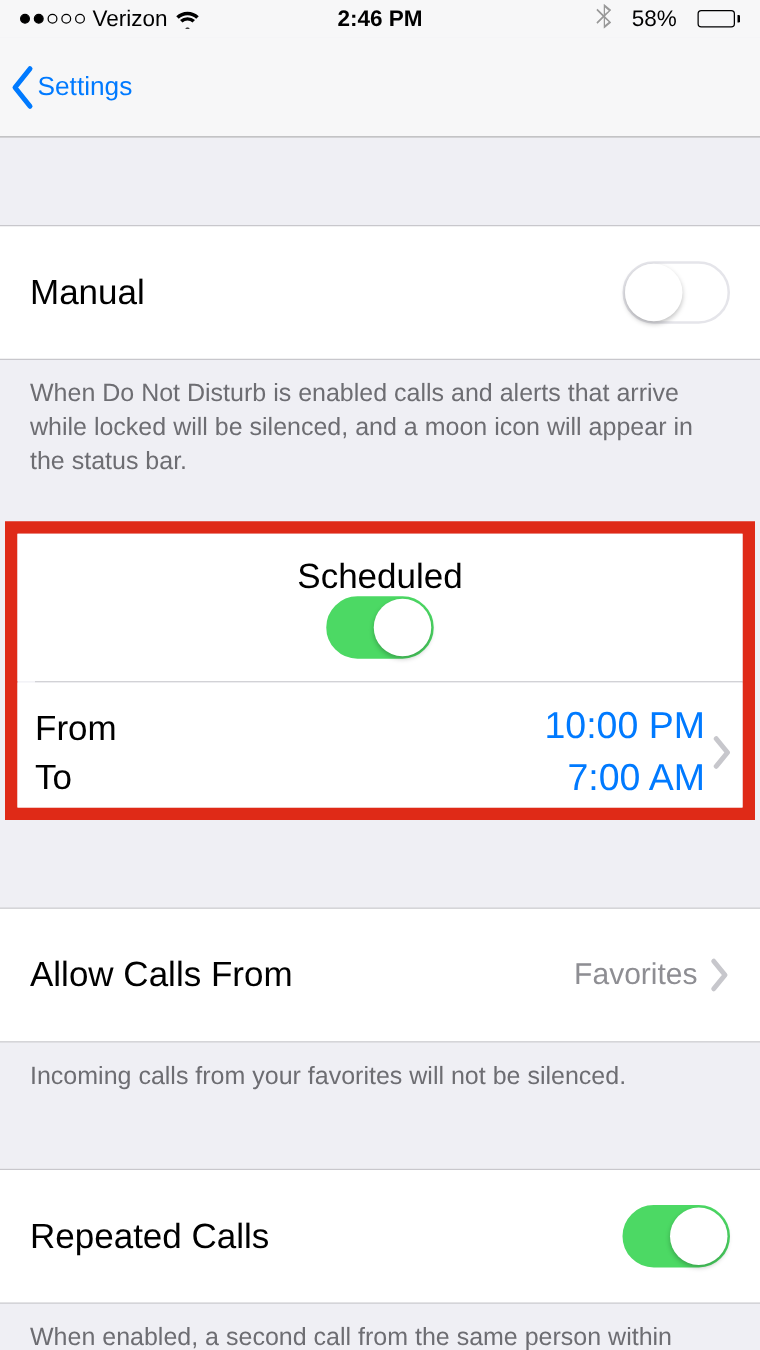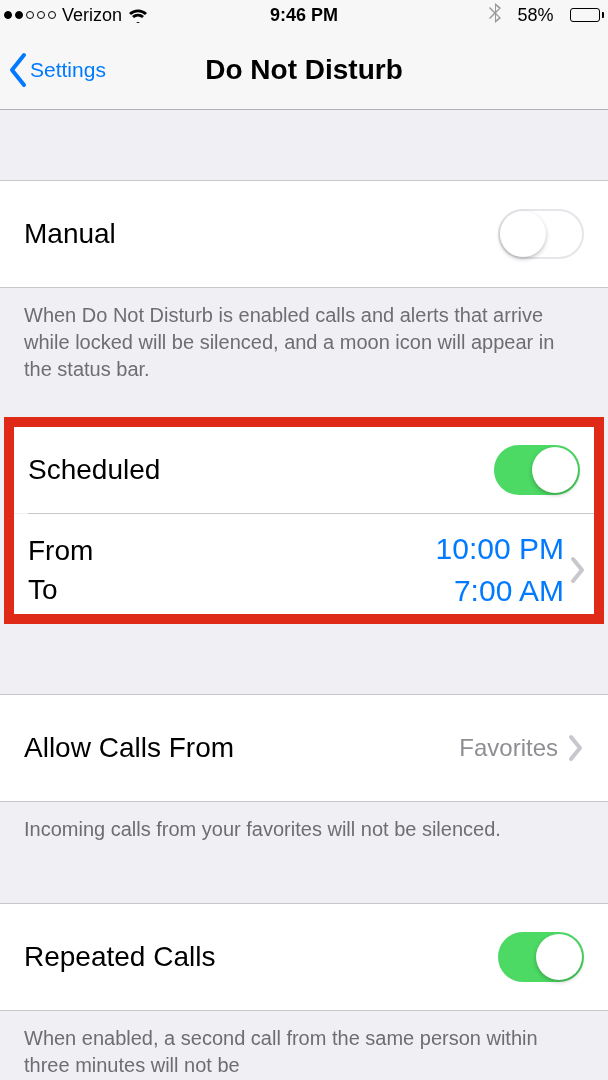--- a/index.html
+++ b/index.html
@@ -11,21 +11,21 @@
     overflow: hidden;
   }
 
   
   .status-bar {
     height: 30px;
     background: #f7f7f8;
     display: flex;
     align-items: center;
     justify-content: space-between;
-    padding: 0 4px;
+    padding: 0 16px;
     font-size: 18px;
   }
   .status-left { display: flex; align-items: center; gap: 6px; }
   .dots { display: flex; gap: 3px; align-items: center; }
   .dot { width: 8px; height: 8px; border-radius: 50%; border: 1.5px solid #000; }
   .dot.fill { background: #000; }
   .wifi-icon svg { display: block; }
   .status-center { font-weight: 600; position: absolute; left: 50%; transform: translateX(-50%); }
   .status-right { display: flex; align-items: center; gap: 16px; justify-content: space-between; }
   .bt-icon { color: #999; }
@@ -92,21 +92,21 @@
   .switch.on .knob { right: 0; }
 
   
   .highlight-wrap {
     border: 10px solid #df2a17;
     margin: 34px 4px 0 4px;
   }
   .inner-cell {
     background: #fff;
     padding: 18px 14px;
-    display: flex; align-items: center; justify-content: space-between;
+    display: flex; align-items: center; justify-content: space-between; flex-direction: column;
   }
   .divider { height: 1px; background: #c8c7cc; margin-left: 14px; }
   .from-to {
     background: #fff;
     padding: 14px 8px 2px 14px;
     display: flex; align-items: center;
   }
   .ft-labels { flex: 0 0 auto; font-size: 28px; line-height: 1.4; }
   .ft-values { flex: 1; text-align: right; font-size: 30px; color: #007aff; line-height: 1.4; padding-right: 6px; }
   .chevron { color: #c7c7cc; }
@@ -132,21 +132,21 @@
         <span class="dot"></span>
         <span class="dot"></span>
     </span>
     <span>Verizon</span>
     <span class="wifi-icon">
       <svg width="20" height="15" viewBox="0 0 20 15">
           <path d="M10 14 a2 2 0 1 0 0.001 0 M4 8 a9 9 0 0 1 12 0 l-2 2 a6 6 0 0 0 -8 0 z M1 5 a13 13 0 0 1 18 0 l-2 2 a10 10 0 0 0 -14 0 z" fill="#000"></path>
         </svg>
     </span>
   </div>
-  <div class="status-center">9:46 PM</div>
+  <div class="status-center">2:46 PM</div>
   <div class="status-right">
     <span class="bt-icon">
       <svg width="12" height="20" viewBox="0 0 12 20">
           <path d="M6 0 L12 5 L7 10 L12 15 L6 20 L6 11 L1 16 L0 15 L5 10 L0 5 L1 4 L6 9 Z M7 3 L7 8 L10 5.5 Z M7 12 L7 17 L10 14.5 Z" fill="#999"></path>
         </svg>
     </span>
     <span>58%</span>
     <span class="battery">
       <span class="battery-body"><span class="battery-fill" style="width:58%"></span></span>
       <span class="battery-tip"></span>
@@ -156,21 +156,20 @@
 
 <div class="nav-bar">
   <div class="back-btn">
     <span class="back-chevron">
       <svg width="20" height="36" viewBox="0 0 20 36">
           <polyline points="16,3 4,18 16,33" fill="none" stroke="#007aff" stroke-width="4" stroke-linecap="round" stroke-linejoin="round"></polyline>
         </svg>
     </span>
     <span>Settings</span>
   </div>
-  <div class="nav-title">Do Not Disturb</div>
 </div>
 
 <div class="spacer"></div>
 <div class="cell cell-h">
   <span class="cell-label">Manual</span>
   <span class="switch off">
       <span class="knob"></span>
     </span>
 </div>
 <div class="footer">When Do Not Disturb is enabled calls and alerts that arrive while locked will be silenced, and a moon icon will appear in the status bar.</div>

